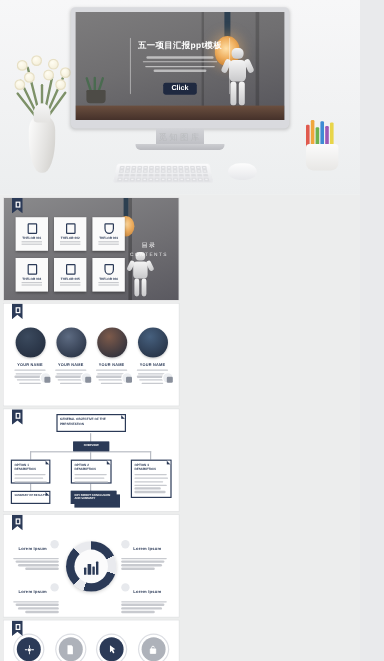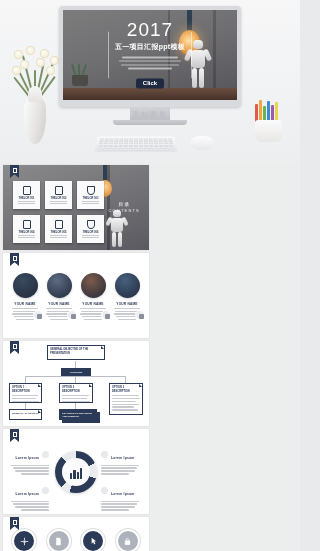--- a/index.html
+++ b/index.html
@@ -203,21 +203,20 @@
             <div class="rb" style="left:6px;top:10px;width:14px;height:18px;border-radius:4px"></div>
             <div class="rb" style="left:1px;top:9px;width:5px;height:12px;transform:rotate(24deg)"></div>
             <div class="rb" style="left:20px;top:9px;width:5px;height:12px;transform:rotate(-24deg)"></div>
             <div class="rb" style="left:7px;top:28px;width:5px;height:20px"></div>
             <div class="rb" style="left:14px;top:28px;width:5px;height:20px"></div>
           </div>
           <div class="desk"></div>
 
           <div class="hex"></div>
           <div class="hex-inner">
-            <div class="yr">2017</div>
             <div class="cn-title">五一项目汇报ppt模板</div>
             <div class="lorem-lines">
               <div class="ll" style="width:56px"></div>
               <div class="ll" style="width:62px"></div>
               <div class="ll" style="width:58px"></div>
               <div class="ll" style="width:44px"></div>
             </div>
             <div class="click-btn">Click</div>
           </div>
         </div>

